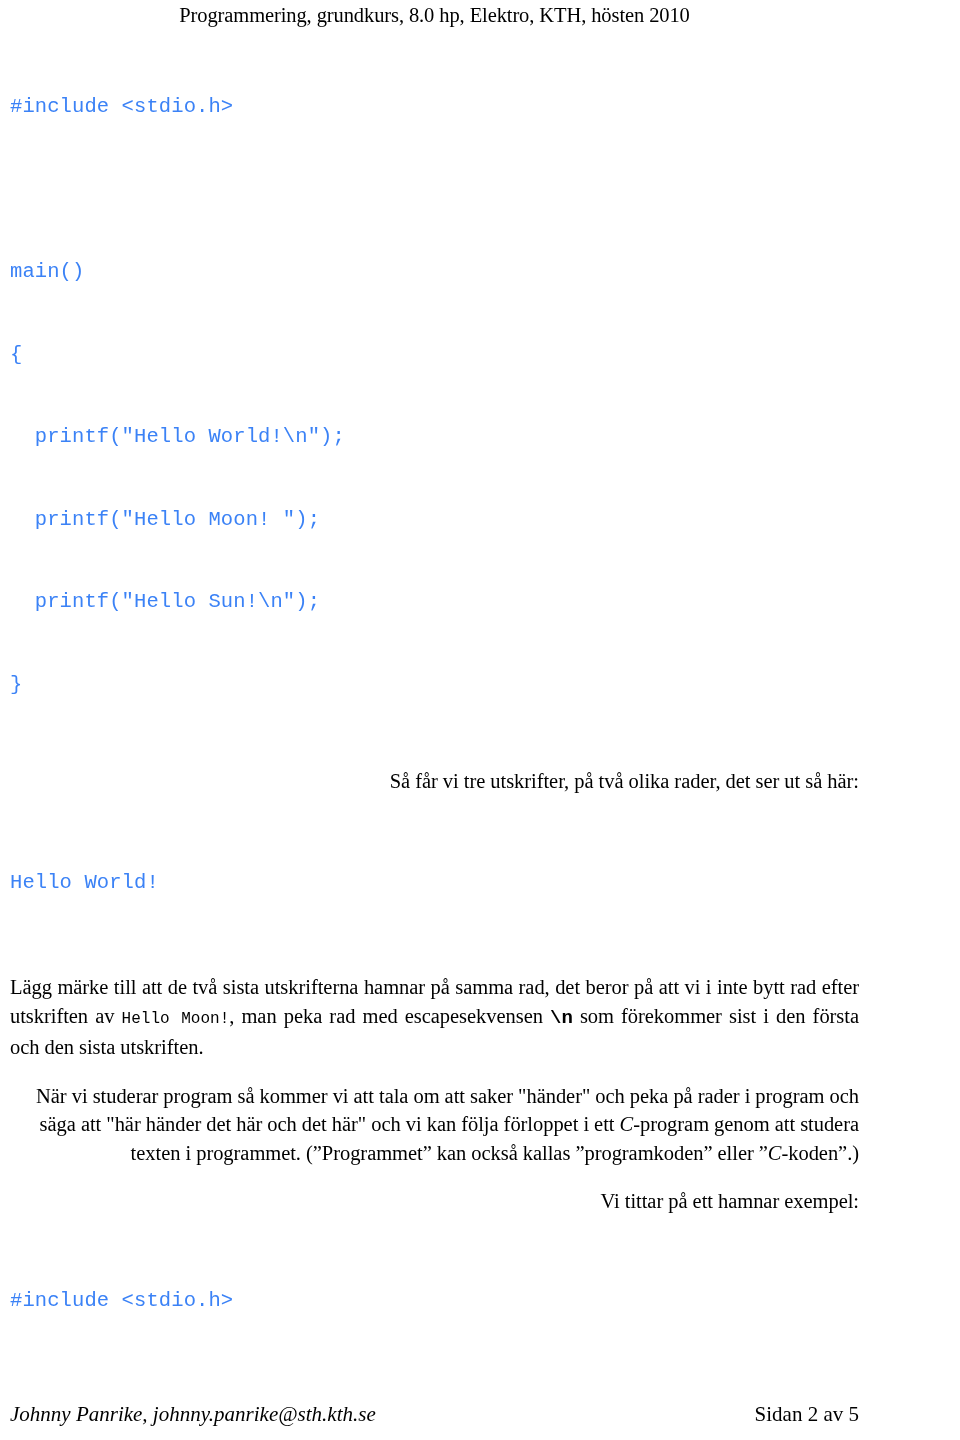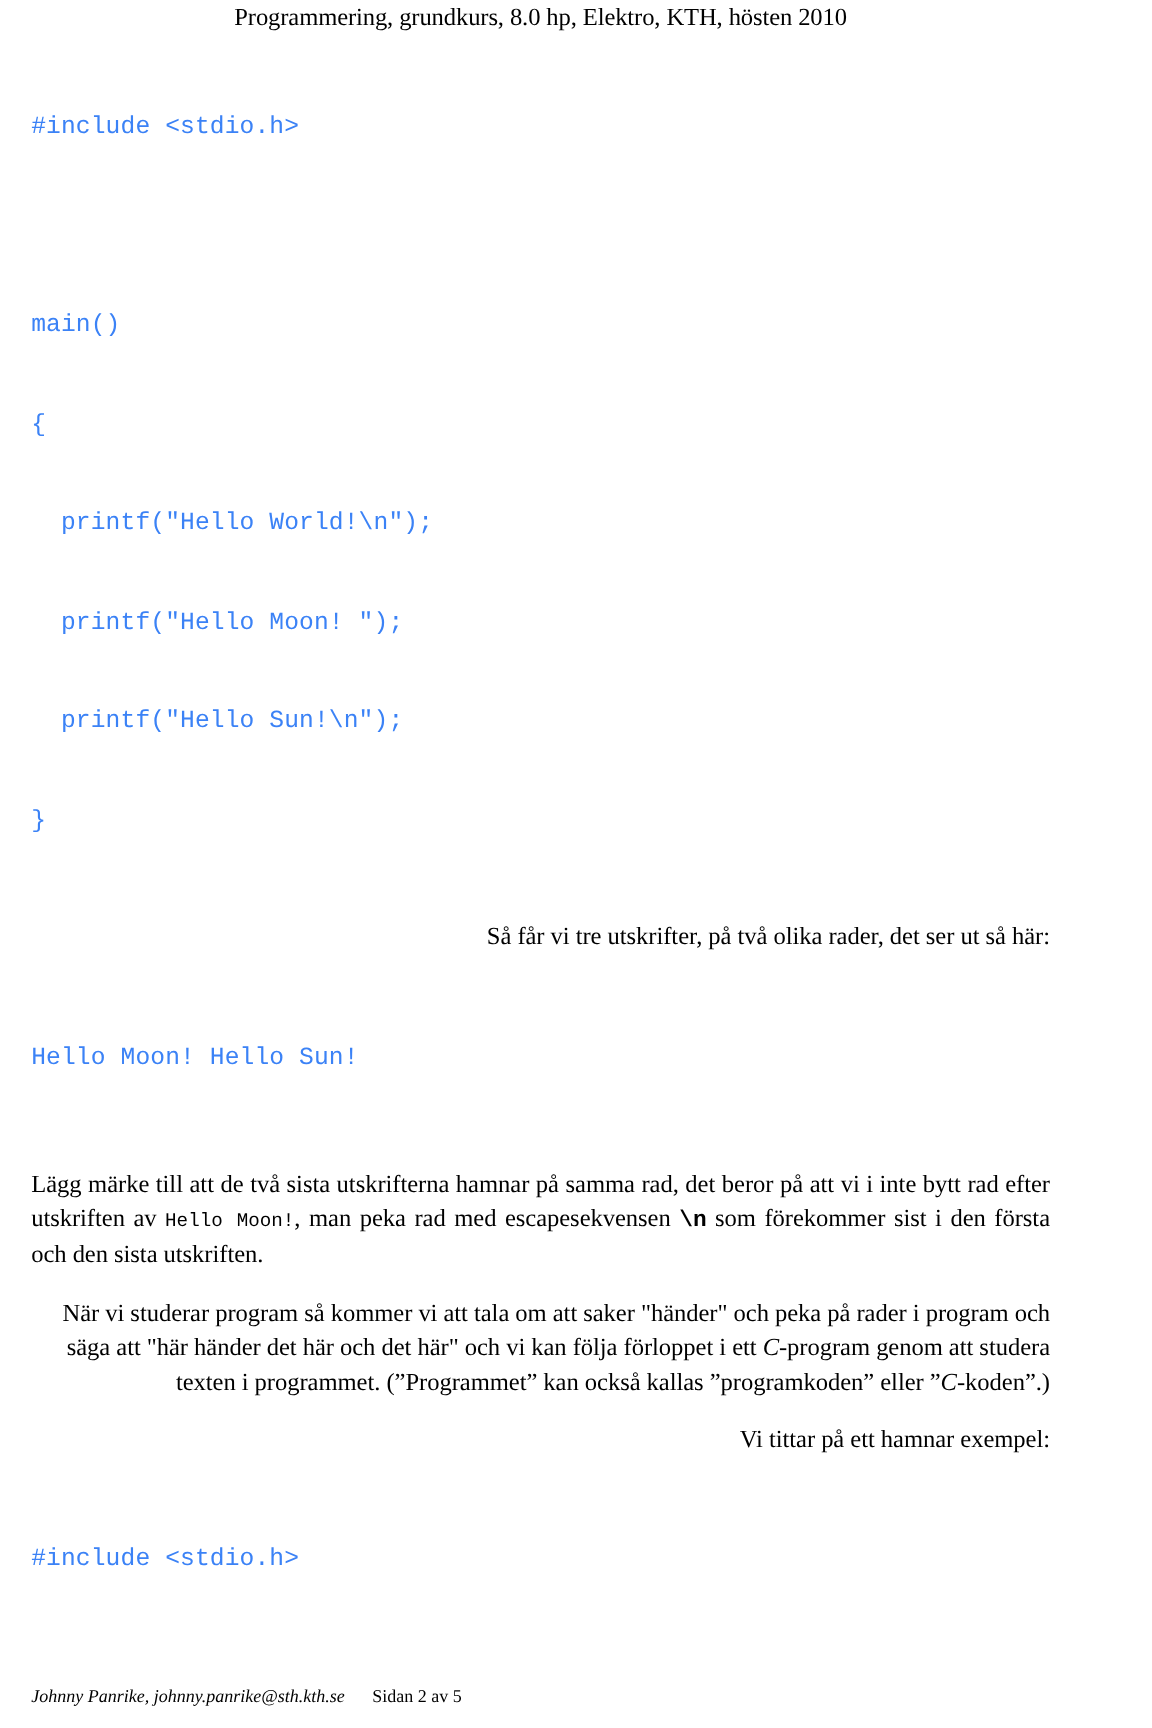--- a/index.html
+++ b/index.html
@@ -10,21 +10,21 @@
   body {
     width: 960px;
     height: 1440px;
     position: relative;
     font-family: "Liberation Serif", serif;
     color: #000000;
     overflow: hidden;
   }
   .page {
     position: absolute;
-    left: 16px; top: 0;
+    left: 0; top: 0;
     width: 869px;
     height: 1440px;
     box-sizing: border-box;
     padding: 0 10px;
   }
 
   
   .doc-header {
     text-align: center;
     font-family: "Liberation Serif", serif;
@@ -77,24 +77,24 @@
   .sp-20 { height: 20px; }
   .sp-22 { height: 22px; }
 
   
   .doc-footer {
     position: absolute;
     left: 10px;
     right: 10px;
     bottom: 14px;
     display: flex;
-    justify-content: flex-start;
+    justify-content: space-between;
     align-items: baseline;
     font-family: "Liberation Serif", serif;
-    font-size: 15px;
+    font-size: 21px;
     line-height: 24px;
   }
   .footer-left { font-style: italic; }
   .footer-right { font-style: normal; white-space: nowrap; margin-left: 23px; }
 </style>
 </head>
 <body>
 
 <div class="page">
 
@@ -113,21 +113,21 @@
     <div class="code-line">}</div>
   </div>
 
   <div class="sp-14"></div>
 
   <div class="para">Så får vi tre utskrifter, på två olika rader, det ser ut så här:</div>
 
   <div class="sp-18"></div>
 
   <div class="code">
-    <div class="code-line">Hello Moon! Hello Sun!</div>
+    <div class="code-line">Hello World!</div>
   </div>
 
   <div class="sp-22"></div>
 
   <div class="para justified"><span>Lägg märke till att de två sista utskrifterna hamnar på samma rad, det beror på att vi i inte bytt rad efter utskriften av </span><span class="mono">Hello Moon!</span><span>, man peka rad med escapesekvensen </span><span class="mono-bold">\n</span><span> som förekommer sist i den första och den sista utskriften.</span></div>
 
   <div class="sp-20"></div>
 
   <div class="para"><span>När vi studerar program så kommer vi att tala om att saker "händer" och peka på rader i program och säga att "här händer det här och det här" och vi kan följa förloppet i ett </span><span class="ital">C</span><span>-program genom att studera texten i programmet. (”Programmet” kan också kallas ”programkoden” eller ”</span><span class="ital">C</span><span>-koden”.)</span></div>
 

